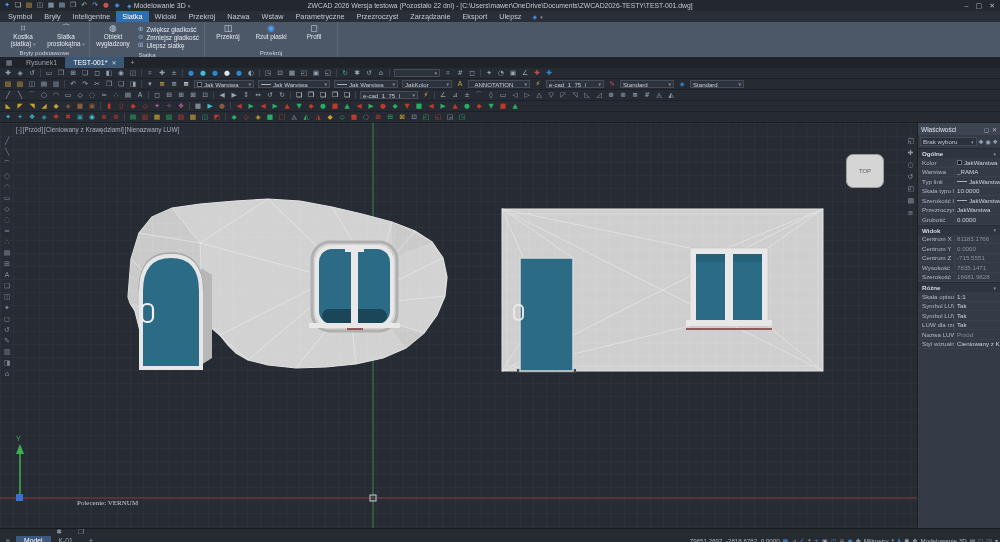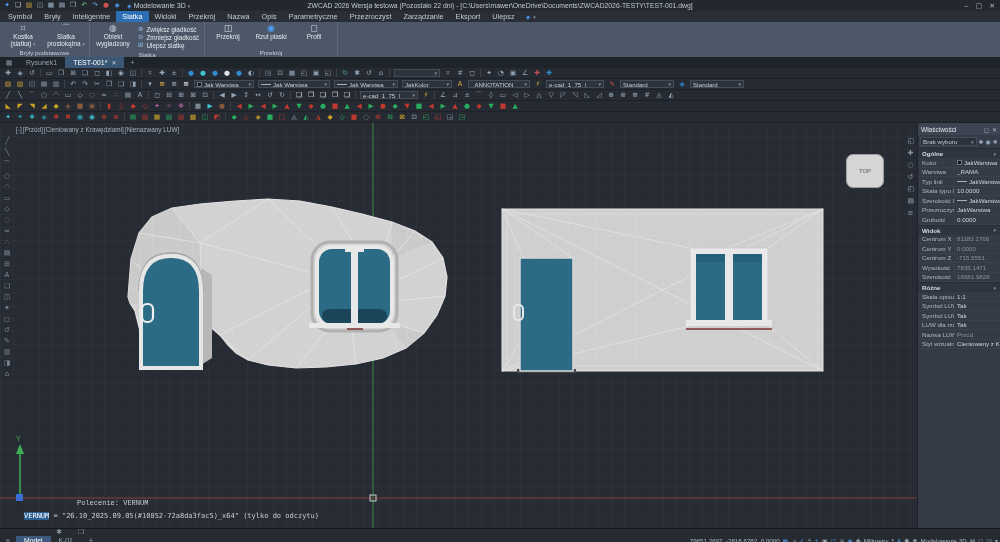--- a/index.html
+++ b/index.html
@@ -43,21 +43,21 @@
 .swl{width:10px;height:1px;background:#aab2bd;flex:0 0 auto}
 .main{height:405px;display:flex}
 .canvas{flex:1;position:relative;background:#272c34;overflow:hidden;
  background-image:repeating-linear-gradient(to right,rgba(255,255,255,.022) 0 1px,transparent 1px 13px),repeating-linear-gradient(to bottom,rgba(255,255,255,.022) 0 1px,transparent 1px 13px)}
 .vplabel{position:absolute;left:16px;top:3px;font-size:6.4px;color:#a8b0bb;z-index:5;white-space:nowrap}
 .vplabel span{margin-right:1px}
 .lstrip{position:absolute;left:1px;top:14px;width:12px;display:flex;flex-direction:column;align-items:center;gap:3px;font-size:7px;color:#7e8a98;z-index:5;font-family:"DejaVu Sans",sans-serif}
 .nstrip{position:absolute;right:3px;top:14px;display:flex;flex-direction:column;gap:4px;font-size:7px;color:#8b97a6;z-index:5;font-family:"DejaVu Sans",sans-serif}
 .vcube{position:absolute;left:846px;top:31px;width:38px;height:34px;background:#d5d5d5;border:1px solid #9d9d9d;border-radius:7px;display:flex;align-items:center;justify-content:center;font-size:6px;color:#5a5f66;z-index:5}
 .csvg{position:absolute;left:0;top:0;z-index:1}
-.cmd1{position:absolute;left:77px;top:376px;font-family:Liberation Mono, monospace;font-size:7px;color:#c8cdd3;z-index:6;white-space:pre}
+.cmd1{position:absolute;left:77px;top:376px;font-family:Liberation Serif, serif;font-size:7px;color:#c8cdd3;z-index:6;white-space:pre}
 .cmd2{position:absolute;left:24px;top:389px;font-family:"DejaVu Sans Mono",monospace;font-size:7px;color:#c8cdd3;z-index:6;white-space:pre}
 .cmd2 .hl{background:#2d5f93;color:#fff}
 .panel{width:83px;background:#343b47;border-left:1px solid #1d2127;font-size:6.2px;color:#c3c9d2;display:flex;flex-direction:column}
 .phead{height:12px;background:#3d4553;display:flex;align-items:center;padding:0 3px;color:#dde3ea;font-size:6.5px;flex:0 0 auto}
 .phead .pic{margin-left:auto;display:flex;gap:3px;color:#aeb6c0;font-size:6px}
 .psel{height:13px;display:flex;align-items:center;gap:2px;padding:0 2px;flex:0 0 auto}
 .pselbox{flex:1;height:9px;background:#2c323d;border:1px solid #454c57;display:flex;align-items:center;padding:0 2px;gap:2px;overflow:hidden;white-space:nowrap}
 .pselbox .car{margin-left:auto}
 .psico{font-size:6px;color:#9fb3c8;font-family:"DejaVu Sans",sans-serif}
 .psechead{height:10px;background:#2e3540;display:flex;align-items:center;padding:0 4px;color:#d6dce4;font-weight:bold;font-size:6.2px;border-top:1px solid #262c36;flex:0 0 auto}
@@ -109,21 +109,21 @@
 
 <div class="rtabs">
   <div id="rtabs-list" style="display:flex;align-items:stretch">
       <div class="rtab">Symbol</div>
       <div class="rtab">Bryły</div>
       <div class="rtab">Inteligentne</div>
       <div class="rtab active">Siatka</div>
       <div class="rtab">Widoki</div>
       <div class="rtab">Przekrój</div>
       <div class="rtab">Nazwa</div>
-      <div class="rtab">Opis</div>
+      <div class="rtab">Wstaw</div>
       <div class="rtab">Parametryczne</div>
       <div class="rtab">Przezroczyst</div>
       <div class="rtab">Zarządzanie</div>
       <div class="rtab">Eksport</div>
       <div class="rtab">Ulepsz</div>
     </div>
   <div class="rtabs-extra">
     <span class="bsico" style="color:#4da3ff">◈</span>
     <span class="car">▾</span>
   </div>
@@ -625,21 +625,20 @@
       <g>
         <line x1="20" y1="375" x2="20" y2="330" stroke="#3fae53" stroke-width="1.5"></line>
         <polygon points="16,331 24,331 20,321" fill="#3fae53"></polygon>
         <text x="16" y="318" fill="#3fae53" font-size="7" font-family="Liberation Sans, sans-serif" id="ucsY">Y</text>
         <rect x="16" y="371" width="7" height="7" fill="#3b6fd4"></rect>
       </g>
       <rect x="370" y="372" width="6" height="6" fill="none" stroke="#c8cdd3" stroke-width="1"></rect>
     </svg>
 
     <div class="cmd1">Polecenie: VERNUM</div>
-    <div class="cmd2"><span class="hl">VERNUM</span><span> = "26.10_2025.09.05(#10852-72a8da3fac5)_x64" (tylko do odczytu)</span></div>
   </div>
 
   <div class="panel">
     <div class="phead">
       <span>Właściwości</span>
       <span class="pic">
         <span>◻</span>
         <span>✕</span>
       </span>
     </div>

